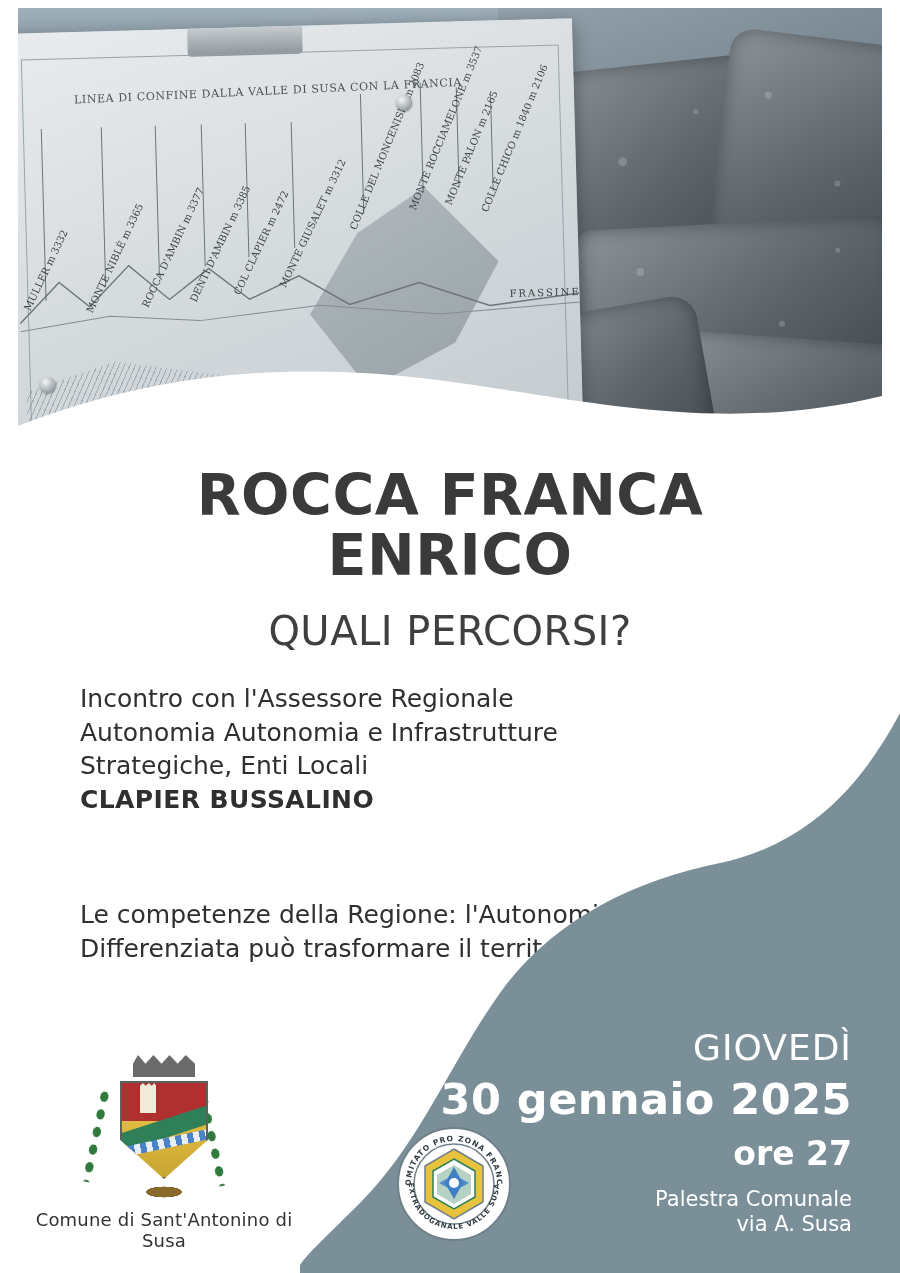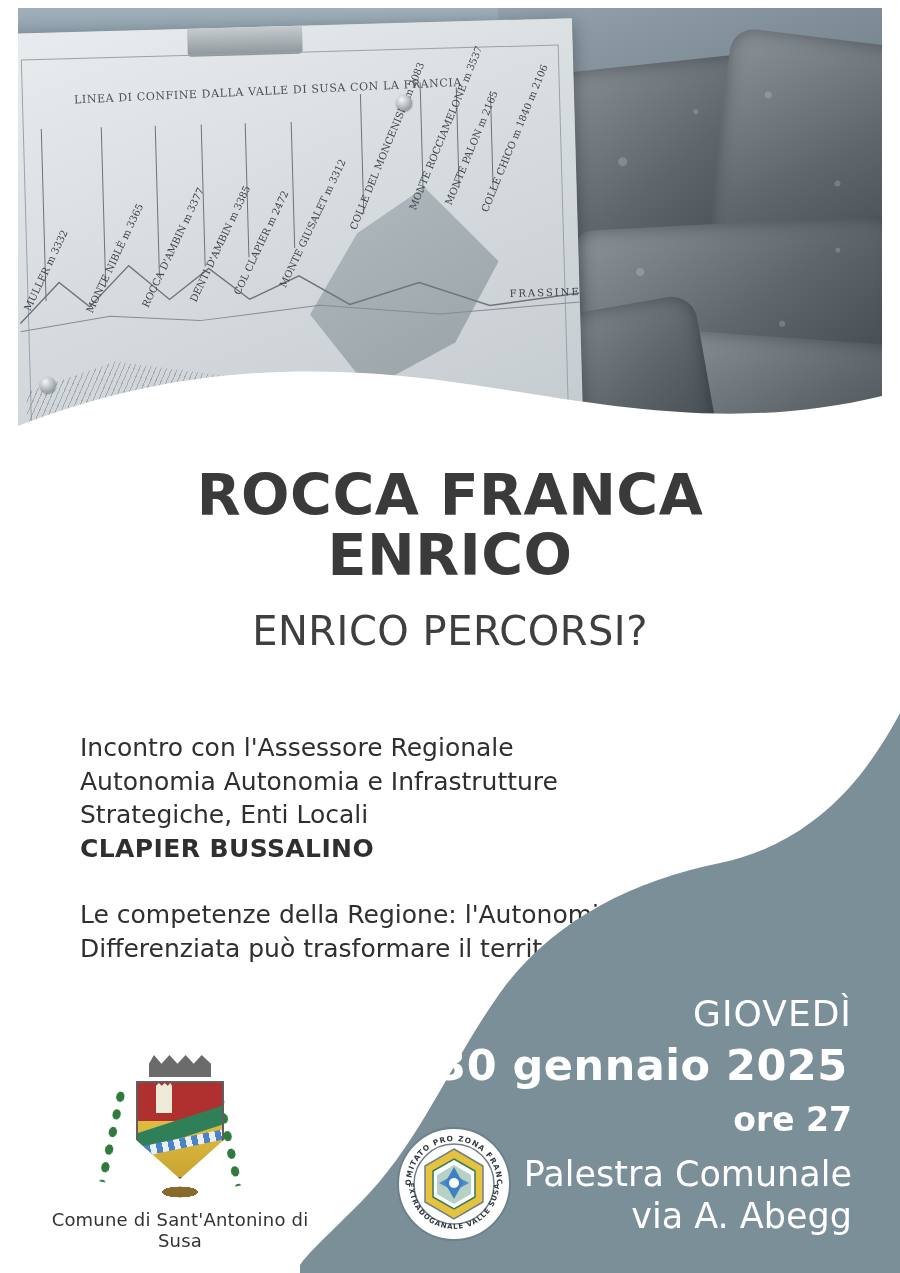--- a/index.html
+++ b/index.html
@@ -162,21 +162,21 @@
     font-size: 40px;
     letter-spacing: .5px;
     color: #3f3f3f;
     font-weight: normal;
   }
 
   
   .body-1 {
     position: absolute;
     left: 80px;
-    top: 731px;
+    top: 682px;
     width: 640px;
     font-size: 25px;
     line-height: 1.34;
     color: #2f2f2f;
   }
   .speaker {
     font-weight: bold;
     letter-spacing: .4px;
   }
   .body-2 {
@@ -211,38 +211,37 @@
   .ev-day {
     font-size: 36px;
     font-weight: normal;
     letter-spacing: 1px;
   }
   .ev-date {
     font-size: 43px;
     font-weight: bold;
     letter-spacing: .5px;
     margin-top: 6px;
-    text-align: center;
   }
   .ev-time {
     font-size: 33px;
     font-weight: bold;
     margin-top: 10px;
   }
   .ev-place {
-    font-size: 35px;
+    font-size: 21px;
     margin-top: 14px;
     line-height: 1.2;
     font-weight: normal;
   }
 
   
   .comune {
     position: absolute;
-    left: 30px;
+    left: 14px;
     bottom: 22px;
     width: 300px;
     text-align: center;
   }
   .crest {
     width: 170px;
     height: 150px;
     margin: 0 auto;
     position: relative;
   }
@@ -410,21 +409,21 @@
   <svg style="position:absolute;left:0;top:0;width:900px;height:470px;pointer-events:none;" viewBox="0 0 900 470">
     <path d="M0,0 L18,0 L18,470 L0,470 Z" fill="#ffffff"></path>
     <path d="M882,0 L900,0 L900,470 L882,470 Z" fill="#ffffff"></path>
     <path d="M0,0 L900,0 L900,8 L0,8 Z" fill="#ffffff"></path>
     <path d="M610,430 C700,470 800,455 882,430 L882,470 L610,470 Z" fill="#ffffff"></path>
   </svg>
 
   <div class="headline">
     <div class="title-main">ROCCA FRANCA</div>
     <div class="title-main">ENRICO</div>
-    <div class="title-sub">ENRICO PERCORSI?</div>
+    <div class="title-sub">QUALI PERCORSI?</div>
   </div>
 
   <div class="body-1">
     <div>Incontro con l'Assessore Regionale</div>
     <div>Autonomia Autonomia e Infrastrutture</div>
     <div>Strategiche, Enti Locali</div>
     <div class="speaker">CLAPIER BUSSALINO</div>
   </div>
 
   <div class="body-2">
@@ -436,21 +435,21 @@
     <svg width="600" height="560" viewBox="0 0 600 560" preserveAspectRatio="none">
       <path d="M600,0 C600,0 585,30 560,62 C520,112 470,140 420,150 C330,168 250,210 200,280 C150,350 120,430 60,490 C30,520 8,540 0,552 L0,560 L600,560 Z" fill="#7b8f98"></path>
     </svg>
   </div>
 
   <div class="event-block">
     <div class="ev-day">GIOVEDÌ</div>
     <div class="ev-date">30 gennaio 2025</div>
     <div class="ev-time">ore 27</div>
     <div class="ev-place">Palestra Comunale</div>
-    <div class="ev-place" style="margin-top:0;">via A. Abegg</div>
+    <div class="ev-place" style="margin-top:0;">via A. Susa</div>
   </div>
 
   <div class="comune">
     <div class="crest">
       <div class="crest-crown"></div>
       <div class="wreath-left"></div>
       <div class="wreath-right"></div>
       <div class="crest-shield">
         <div class="shield-top">
           <div class="shield-tower"></div>

